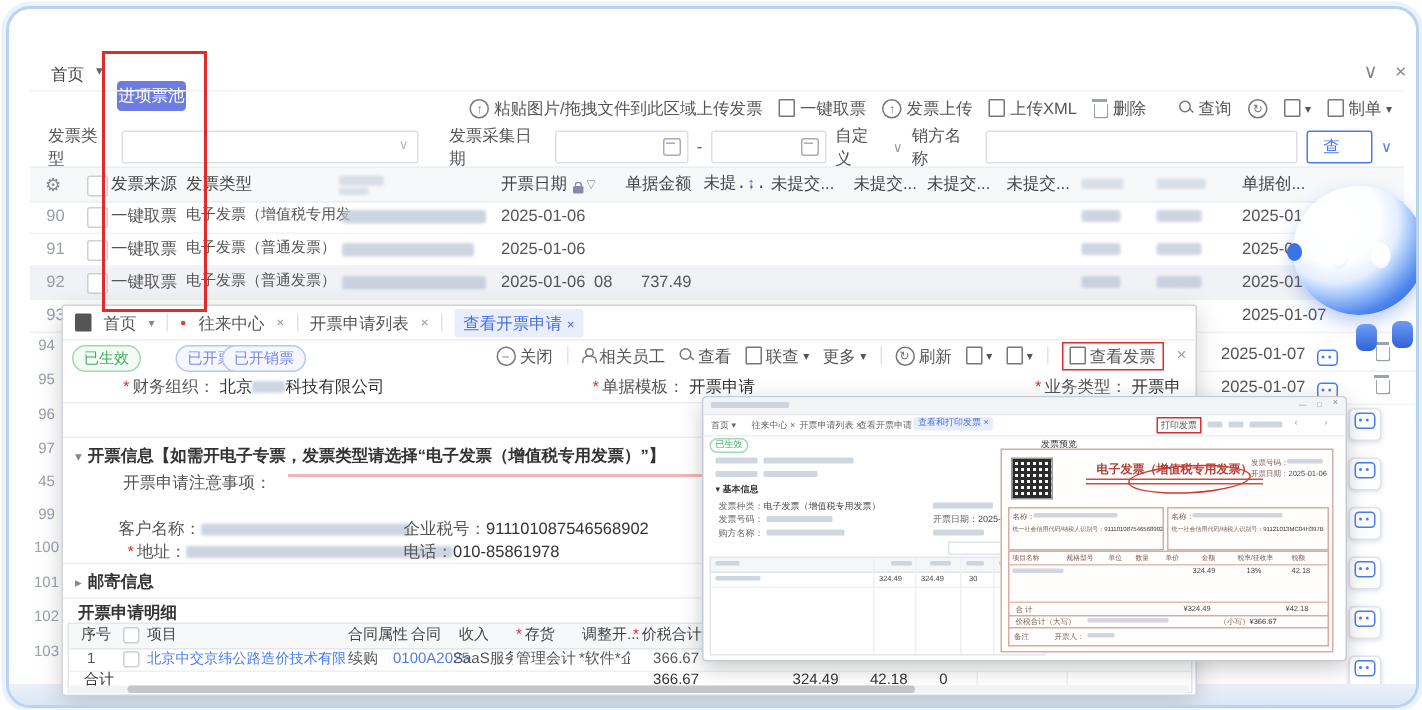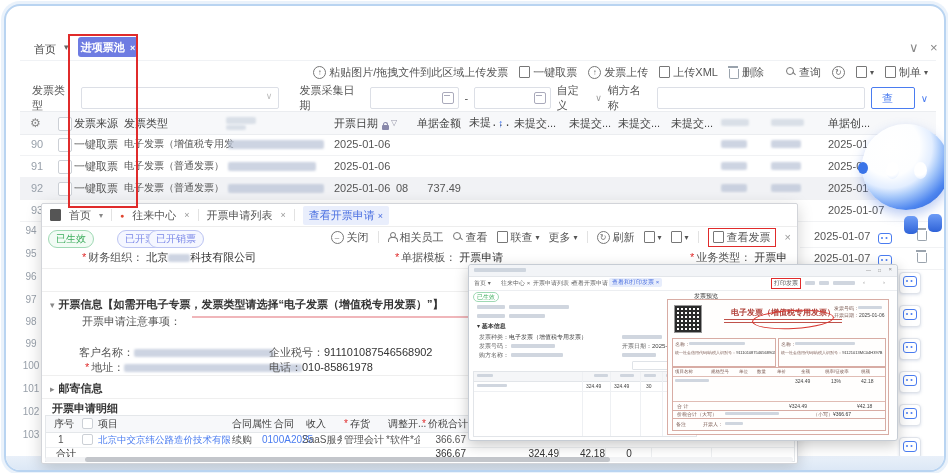--- a/index.html
+++ b/index.html
@@ -87,21 +87,21 @@
   .sqbtn{position:absolute;width:20px;height:20px;background:#fff;border:1px solid #dfe3ea;border-radius:4px;box-shadow:0 1px 3px rgba(120,140,180,.25);text-align:center;line-height:18px;}
   .footer{position:absolute;left:0;right:0;bottom:0;height:14px;background:linear-gradient(180deg,#e9f0f9,#dce8f6);}
 </style>
 </head>
 <body>
 
 <div class="a frame">
 
   <span class="a fs11" style="left:28px;top:36px;color:#444;">首页</span>
   <span class="a" style="left:58px;top:36px;font-size:9px;color:#666;">▾</span>
-  <div class="a maintab" style="left:72px;top:31px;width:60px;font-weight:bold;">
+  <div class="a maintab" style="left:72px;top:48px;width:46px;">
     <span>进项票池</span>
     <span style="font-size:9px;margin-left:2px;">×</span>
   </div>
   <span class="a winctl" style="left:903px;top:34px;">∨</span>
   <span class="a winctl" style="left:924px;top:34px;">×</span>
   <div class="a" style="left:14px;top:54px;right:8px;height:0;border-top:1px solid #f0f2f5;"></div>
 
   <div class="a toolbar">
     <span class="titem">
         <span class="icirc">↑</span>
@@ -229,21 +229,21 @@
     <span class="cell" style="left:314px;">2025-01-06</span>
     <span class="cell" style="left:376px;">08</span>
     <span class="cell" style="left:391px;width:50px;text-align:right;">150.07</span>
     <span class="cell" style="left:808px;">2025-01-07</span>
   </div>
 
   <span class="a fs10 rnum" style="left:14px;top:219px;width:22px;text-align:center;">94</span>
   <span class="a fs10 rnum" style="left:14px;top:242px;width:22px;text-align:center;">95</span>
   <span class="a fs10 rnum" style="left:14px;top:265px;width:22px;text-align:center;">96</span>
   <span class="a fs10 rnum" style="left:14px;top:288px;width:22px;text-align:center;">97</span>
-  <span class="a fs10 rnum" style="left:14px;top:310px;width:22px;text-align:center;">98</span>
+  <span class="a fs10 rnum" style="left:14px;top:310px;width:22px;text-align:center;">45</span>
   <span class="a fs10 rnum" style="left:14px;top:332px;width:22px;text-align:center;">99</span>
   <span class="a fs10 rnum" style="left:14px;top:354px;width:22px;text-align:center;">100</span>
   <span class="a fs10 rnum" style="left:14px;top:377px;width:22px;text-align:center;">101</span>
   <span class="a fs10 rnum" style="left:14px;top:400px;width:22px;text-align:center;">102</span>
   <span class="a fs10 rnum" style="left:14px;top:423px;width:22px;text-align:center;">103</span>
 
   <div class="a" style="left:794px;top:219px;width:144px;height:22px;border-bottom:1px solid #f1f2f4;font-size:11px;">
     <span class="cell" style="left:14px;">2025-01-07</span>
     <span class="a mrobot" style="left:78px;top:6px;"></span>
     <span class="a itrash" style="left:100px;top:3px;"></span>

